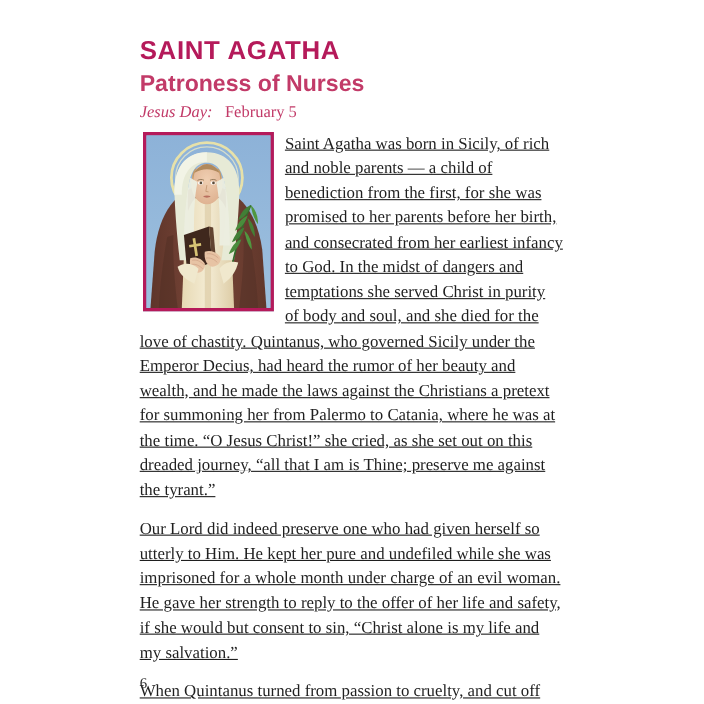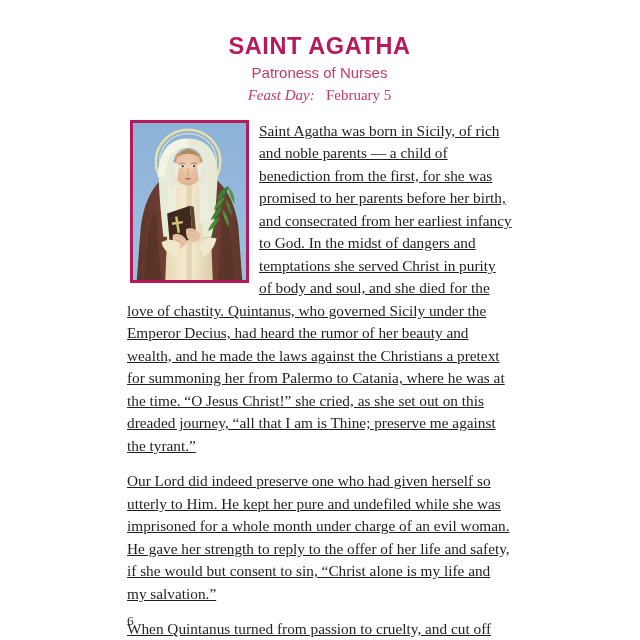--- a/index.html
+++ b/index.html
@@ -24,36 +24,35 @@
     height: 640px;
     background: #ffffff;
   }
 
   
   .heading {
     position: absolute;
     left: 127px;
     top: 34px;
     width: 385px;
-    text-align: center;
   }
   .saint-title {
     font-family: "Liberation Sans", "DejaVu Sans", sans-serif;
     font-weight: bold;
     font-size: 23.5px;
     letter-spacing: 0.6px;
     color: #b51a5a;
     line-height: 1.05;
     margin: 0;
     white-space: nowrap;
   }
   .saint-patronage {
     font-family: "Liberation Sans", "DejaVu Sans", sans-serif;
-    font-weight: normal;
-    font-size: 15px;
+    font-weight: bold;
+    font-size: 21px;
     color: #c23a68;
     line-height: 1.12;
     margin: 6px 0 0 0;
     white-space: nowrap;
   }
   .feast-line {
     font-size: 15px;
     color: #c23a68;
     line-height: 1.1;
     margin: 6px 0 0 0;
@@ -116,21 +115,21 @@
 </style>
 </head>
 <body>
 
 <div class="page">
 
   <div class="heading">
     <h1 class="saint-title">SAINT AGATHA</h1>
     <div class="saint-patronage">Patroness of Nurses</div>
     <div class="feast-line">
-      <span class="feast-label">Feast Day:</span>
+      <span class="feast-label">Jesus Day:</span>
       <span class="feast-value">&nbsp;&nbsp;February 5</span>
     </div>
   </div>
 
   <div class="saint-figure">
     <svg viewBox="0 0 119 163" preserveAspectRatio="none">
       <defs>
         <linearGradient id="skyGrad" x1="0" y1="0" x2="0" y2="1">
           <stop offset="0%" stop-color="#8db2d8"></stop>
           <stop offset="100%" stop-color="#9dc0de"></stop>

